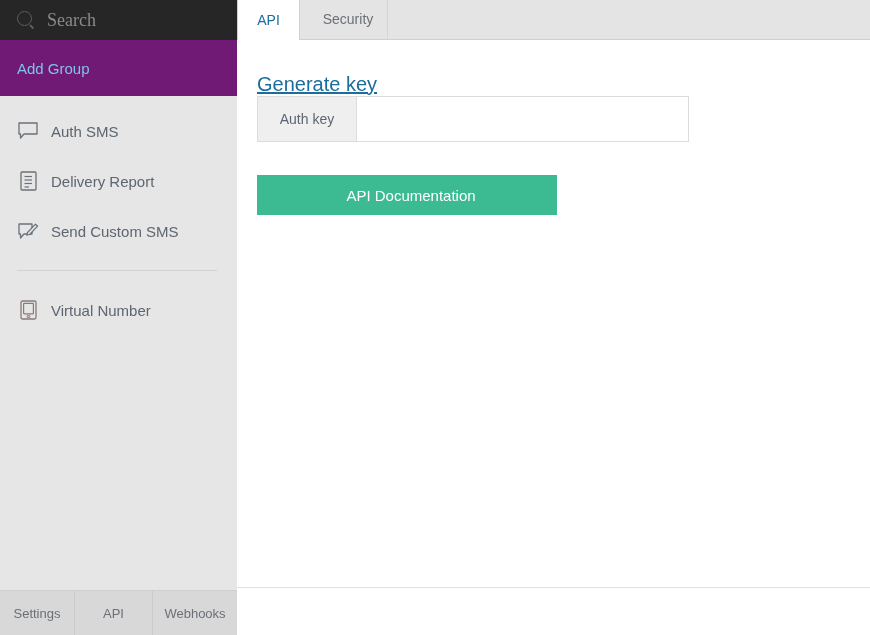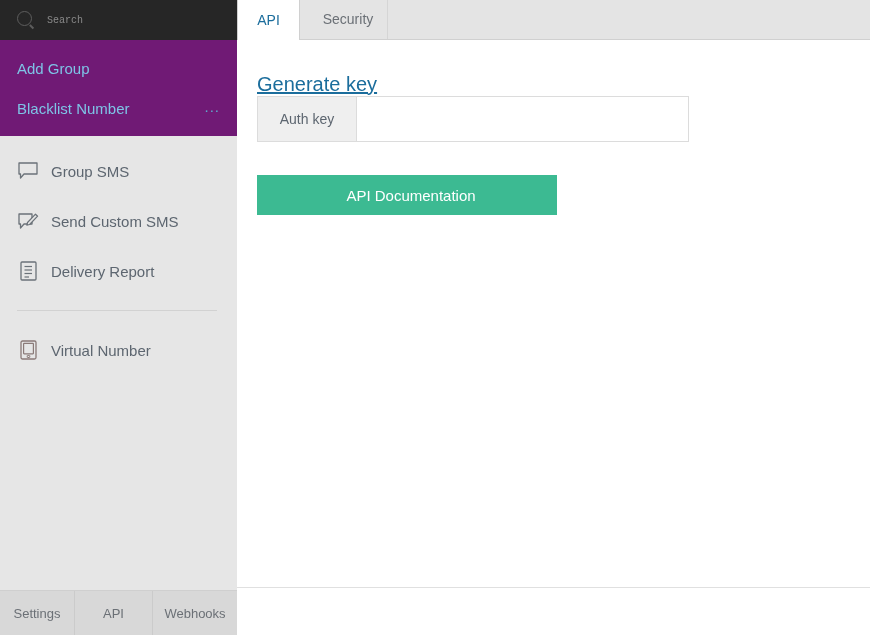--- a/index.html
+++ b/index.html
@@ -56,22 +56,22 @@
     width: 5px; height: 1.6px;
     background: #5d5d5d;
     transform: rotate(45deg);
     transform-origin: left center;
   }
   .search-input {
     background: transparent;
     border: none;
     outline: none;
     color: #f97316;
-    font-family: Liberation Mono, monospace;
-    font-size: 10px;
+    font-family: Liberation Serif, serif;
+    font-size: 18px;
     width: 180px;
     padding: 0;
   }
   .search-input::placeholder { color: #8a8a8a; opacity: 1; }
 
   .blue-block {
     background: #701a75;
     padding-top: 8px;
     padding-bottom: 8px;
   }
@@ -269,60 +269,56 @@
         <span class="handle"></span>
       </span>
       <input class="search-input" type="text" placeholder="Search" value="" style="">
     </div>
 
     <div class="blue-block">
       <div class="blue-item">
         <span class="label">Add Group</span>
         <span class="dots"></span>
       </div>
-      <div class="blue-item">
-        <span class="label">Blacklist Number</span>
-        <span class="dots">...</span>
-      </div>
     </div>
 
     <div class="nav-list">
 
       <div class="nav-item">
         <span class="nav-icon">
           <svg width="20" height="18" viewBox="0 0 20 18">
             <path d="M1 1 H19 V12 H6 L2.5 16 V12 H1 Z" fill="none" stroke="#6b7279" stroke-width="1.3" stroke-linejoin="round"></path>
           </svg>
         </span>
-        <span class="nav-label">Group SMS</span>
-      </div>
-
-      <div class="nav-item">
-        <span class="nav-icon">
-          <svg width="21" height="19" viewBox="0 0 21 19">
-            <path d="M1 2 H14 V12 H6 L2.5 16 V12 H1 Z" fill="none" stroke="#6b7279" stroke-width="1.3" stroke-linejoin="round"></path>
-            <path d="M9.5 10.5 L17.5 2.2 L19.6 4.2 L11.6 12.5 L8.8 13.2 Z" fill="#e6e6e6" stroke="#6b7279" stroke-width="1.2" stroke-linejoin="round"></path>
-          </svg>
-        </span>
-        <span class="nav-label">Send Custom SMS</span>
+        <span class="nav-label">Auth SMS</span>
       </div>
 
       <div class="nav-item">
         <span class="nav-icon">
           <svg width="17" height="20" viewBox="0 0 17 20">
             <rect x="1" y="1" width="15" height="18" rx="1" fill="none" stroke="#6b7279" stroke-width="1.3"></rect>
             <line x1="4.5" y1="5.5" x2="12" y2="5.5" stroke="#6b7279" stroke-width="1.2"></line>
             <line x1="4.5" y1="9" x2="12" y2="9" stroke="#6b7279" stroke-width="1.2"></line>
             <line x1="4.5" y1="12.5" x2="12" y2="12.5" stroke="#6b7279" stroke-width="1.2"></line>
             <line x1="4.5" y1="16" x2="9" y2="16" stroke="#6b7279" stroke-width="1.2"></line>
           </svg>
         </span>
         <span class="nav-label">Delivery Report</span>
       </div>
 
+      <div class="nav-item">
+        <span class="nav-icon">
+          <svg width="21" height="19" viewBox="0 0 21 19">
+            <path d="M1 2 H14 V12 H6 L2.5 16 V12 H1 Z" fill="none" stroke="#6b7279" stroke-width="1.3" stroke-linejoin="round"></path>
+            <path d="M9.5 10.5 L17.5 2.2 L19.6 4.2 L11.6 12.5 L8.8 13.2 Z" fill="#e6e6e6" stroke="#6b7279" stroke-width="1.2" stroke-linejoin="round"></path>
+          </svg>
+        </span>
+        <span class="nav-label">Send Custom SMS</span>
+      </div>
+
       <div class="divider"></div>
 
       <div class="nav-item">
         <span class="nav-icon">
           <svg width="17" height="20" viewBox="0 0 17 20">
             <rect x="1" y="1" width="15" height="18" rx="1.5" fill="none" stroke="#8a7a78" stroke-width="1.3"></rect>
             <rect x="3.6" y="3.4" width="9.8" height="10.4" rx="0.5" fill="none" stroke="#8a7a78" stroke-width="1.2"></rect>
             <rect x="7.2" y="15.4" width="2.6" height="2.1" rx="0.4" fill="none" stroke="#8a7a78" stroke-width="1"></rect>
           </svg>
         </span>

